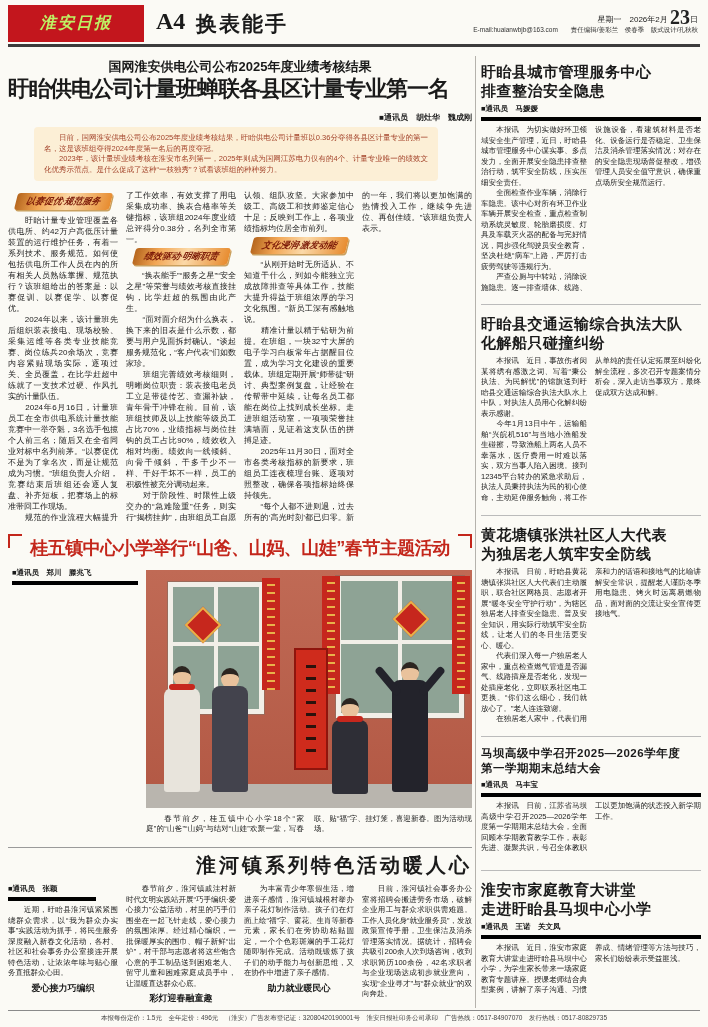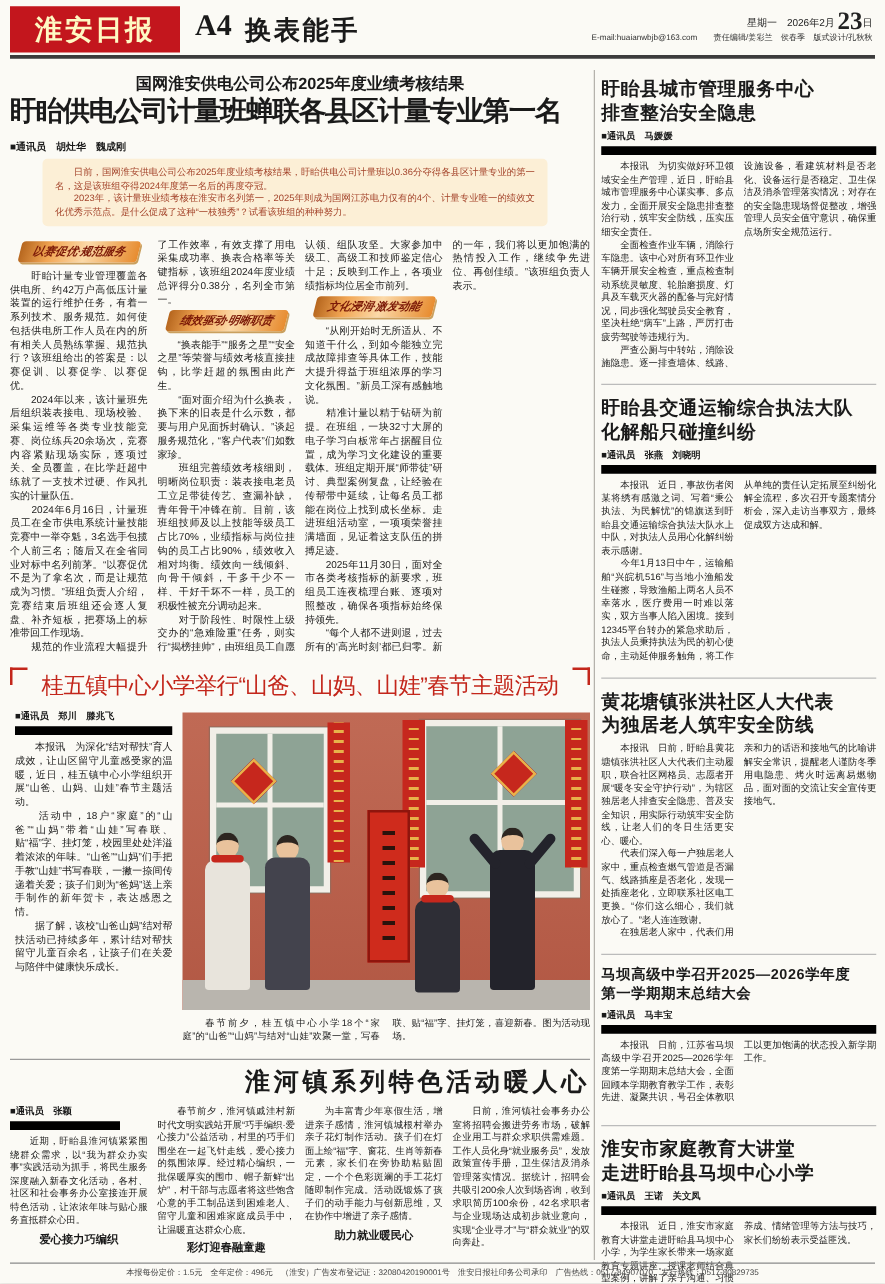--- a/index.html
+++ b/index.html
@@ -1,41 +1,41 @@
 <!DOCTYPE html>
 <html><head>
 <meta charset="utf-8">
 <style>
   html,body{margin:0;padding:0;background:#e8e6e1;font-family:"Liberation Sans",sans-serif;}
   #page{position:relative;width:708px;height:1027px;margin:0 auto;background:#fbfaf5;color:#1a1a1a;overflow:hidden;box-shadow:0 0 6px rgba(0,0,0,.25);}
   
   .masthead{position:absolute;left:8px;top:5px;width:136px;height:37px;background:#c3161d;display:flex;align-items:center;justify-content:center;}
-  .masthead span{color:#fef9c3;font-family:"Liberation Serif",serif;font-weight:bold;font-size:22px;letter-spacing:2px;}
+  .masthead span{color:#bef264;font-family:"Liberation Serif",serif;font-weight:bold;font-style:italic;font-size:16px;letter-spacing:2px;}
   .edition{position:absolute;left:156px;top:8px;font-family:"Liberation Serif",serif;font-weight:bold;font-size:24px;}
   .section-name{position:absolute;left:196px;top:10px;font-weight:bold;font-size:21px;letter-spacing:2px;}
   .date-block{position:absolute;right:10px;top:6px;text-align:right;font-size:8px;color:#222;}
   .date-block .dd{font-family:"Liberation Serif",serif;font-size:20px;font-weight:bold;vertical-align:-2px;}
   .meta-line{position:absolute;right:10px;top:26px;font-size:6.5px;color:#333;}
   .head-rule{position:absolute;left:8px;top:44px;width:692px;height:3px;background:#3c3c3c;}
   
   .kicker{position:absolute;left:8px;top:58px;width:464px;text-align:center;font-size:13px;font-weight:bold;}
   .headline{position:absolute;left:8px;top:74px;width:464px;text-align:left;font-size:22px;font-weight:bold;letter-spacing:-1px;white-space:nowrap;}
-  .byl-main{position:absolute;left:8px;top:112px;width:464px;text-align:left;font-size:8px;font-weight:bold;}
+  .byl-main{position:absolute;left:8px;top:112px;width:464px;text-align:right;font-size:8px;font-weight:bold;}
   .leadbox{position:absolute;left:34px;top:127px;width:384px;background:#fcefd6;border-radius:4px;padding:6px 10px;font-size:7.5px;line-height:10.5px;color:#a3432a;text-align:justify;white-space:pre-line;}
   .main-body{position:absolute;left:8px;top:190px;width:464px;height:340px;column-count:4;column-gap:8px;column-fill:auto;overflow:hidden;}
   .bt{margin:0 0 2px;font-size:8px;line-height:11px;text-align:justify;white-space:pre-line;}
   .flag{display:block;width:86%;margin:3px auto 5px;padding:2px 0;text-align:center;font-family:"Liberation Serif",serif;font-style:italic;font-weight:bold;font-size:9px;color:#7c1a08;background:linear-gradient(95deg,#b5651d 0%,#f2a654 25%,#fbd9a8 55%,#e78b2e 100%);transform:skewX(-14deg);border-radius:3px;box-shadow:1.5px 1.5px 0 #caa05e;}
   
   .pa{position:absolute;left:8px;top:534px;width:464px;height:310px;}
   .pa .corner{position:absolute;width:12px;height:12px;}
   .pa .c-tl{left:0;top:0;border-left:2.5px solid #c3261b;border-top:2.5px solid #c3261b;}
   .pa .c-tr{right:0;top:0;border-right:2.5px solid #c3261b;border-top:2.5px solid #c3261b;}
-  .pa-head{position:absolute;left:12px;top:2px;width:440px;text-align:center;color:#c3261b;font-size:18px;font-weight:normal;letter-spacing:-0.5px;white-space:nowrap;}
+  .pa-head{position:absolute;left:12px;top:2px;width:440px;text-align:center;color:#c3261b;font-size:18px;font-weight:bold;letter-spacing:-0.5px;white-space:nowrap;}
   .pa-left{position:absolute;left:4px;top:34px;width:126px;height:272px;overflow:hidden;}
-  .byl{font-size:7.5px;font-weight:bold;padding-bottom:3px;border-bottom:7px solid #000000;margin-bottom:4px;}
+  .byl{font-size:7.5px;font-weight:bold;padding-bottom:3px;border-bottom:4px solid #000000;margin-bottom:4px;}
   .pa-left .bt{font-size:8px;line-height:11px;}
   .pa-photo{position:absolute;left:138px;top:36px;width:326px;height:238px;background:linear-gradient(#c06a55,#b25844);overflow:hidden;}
   .win{position:absolute;background:#8ea395;border:5px solid #f2efe8;box-shadow:0 0 0 1px #9a6a5a;}
   .win .bar-v{position:absolute;left:50%;top:0;width:4px;height:100%;background:#f2efe8;transform:translateX(-50%);}
   .win .bar-h{position:absolute;top:45%;left:0;height:4px;width:100%;background:#f2efe8;}
   .cpl{position:absolute;width:18px;background:#c6271d;background-image:repeating-linear-gradient(#c6271d 0 6px,#e8b24a 6px 8px);background-size:8px 100%;background-repeat:no-repeat;background-position:center;}
   .fu{position:absolute;width:26px;height:26px;background:#c6271d;transform:rotate(45deg);box-shadow:inset 0 0 0 2px #e8b24a;}
   .scroll{position:absolute;width:30px;height:118px;background:#cf2b1c;border:2px solid #8f150d;background-image:repeating-linear-gradient(#cf2b1c 0 9px,#2b120c 9px 12px);background-size:10px 84%;background-repeat:no-repeat;background-position:center 6px;}
   .ground{position:absolute;left:0;bottom:0;width:100%;height:24px;background:#b9b5ae;}
   .person{position:absolute;}
@@ -102,23 +102,20 @@
 　　2025年11月30日，面对全市各类考核指标的新要求，班组员工连夜梳理台账、逐项对照整改，确保各项指标始终保持领先。
 　　“每个人都不进则退，过去所有的‘高光时刻’都已归零。新的一年，我们将以更加饱满的热情投入工作，继续争先进位、再创佳绩。”该班组负责人表示。</p>
   </div>
 
   <div class="pa">
     <div class="corner c-tl"></div>
     <div class="corner c-tr"></div>
     <div class="pa-head">桂五镇中心小学举行“山爸、山妈、山娃”春节主题活动</div>
     <div class="pa-left">
       <div class="byl">■通讯员　郑川　滕兆飞</div>
-      <p class="bt">　　本报讯　为深化“结对帮扶”育人成效，让山区留守儿童感受家的温暖，近日，桂五镇中心小学组织开展“山爸、山妈、山娃”春节主题活动。
-　　活动中，18户“家庭”的“山爸”“山妈”带着“山娃”写春联、贴“福”字、挂灯笼，校园里处处洋溢着浓浓的年味。“山爸”“山妈”们手把手教“山娃”书写春联，一撇一捺间传递着关爱；孩子们则为“爸妈”送上亲手制作的新年贺卡，表达感恩之情。
-　　据了解，该校“山爸山妈”结对帮扶活动已持续多年，累计结对帮扶留守儿童百余名，让孩子们在关爱与陪伴中健康快乐成长。</p>
     </div>
 
     <div class="pa-photo">
       <div class="win" style="left:22px;top:12px;width:86px;height:122px;">
         <div class="bar-v"></div>
           <div class="bar-h"></div>
       </div>
       <div class="win" style="right:8px;top:6px;width:118px;height:132px;">
         <div class="bar-v"></div>
           <div class="bar-h"></div>
@@ -176,21 +173,20 @@
       <h3 class="r-title"><span>盱眙县城市管理服务中心</span><br><span>排查整治安全隐患</span></h3>
       <div class="byl">■通讯员　马媛媛</div>
       <div class="r-body h170">　　本报讯　为切实做好环卫领域安全生产管理，近日，盱眙县城市管理服务中心谋实事、多点发力，全面开展安全隐患排查整治行动，筑牢安全防线，压实压细安全责任。
 　　全面检查作业车辆，消除行车隐患。该中心对所有环卫作业车辆开展安全检查，重点检查制动系统灵敏度、轮胎磨损度、灯具及车载灭火器的配备与完好情况，同步强化驾驶员安全教育，坚决杜绝“病车”上路，严厉打击疲劳驾驶等违规行为。
 　　严查公厕与中转站，消除设施隐患。逐一排查墙体、线路、设施设备，看建筑材料是否老化、设备运行是否稳定、卫生保洁及消杀管理落实情况；对存在的安全隐患现场督促整改，增强管理人员安全值守意识，确保重点场所安全规范运行。</div>
     </div>
     <hr class="rsep">
 
     <div class="r-art">
       <h3 class="r-title"><span>盱眙县交通运输综合执法大队</span><br><span>化解船只碰撞纠纷</span></h3>
-      <div class="byl">■通讯员　张燕　刘晓明</div>
       <div class="r-body h150">　　本报讯　近日，事故伤者闵某将绣有感激之词、写着“秉公执法、为民解忧”的锦旗送到盱眙县交通运输综合执法大队水上中队，对执法人员用心化解纠纷表示感谢。
 　　今年1月13日中午，运输船舶“兴皖机516”与当地小渔船发生碰擦，导致渔船上两名人员不幸落水，医疗费用一时难以落实，双方当事人陷入困境。接到12345平台转办的紧急求助后，执法人员秉持执法为民的初心使命，主动延伸服务触角，将工作从单纯的责任认定拓展至纠纷化解全流程，多次召开专题案情分析会，深入走访当事双方，最终促成双方达成和解。</div>
     </div>
     <hr class="rsep">
 
     <div class="r-art">
       <h3 class="r-title"><span>黄花塘镇张洪社区人大代表</span><br><span>为独居老人筑牢安全防线</span></h3>
       <div class="r-body h160">　　本报讯　日前，盱眙县黄花塘镇张洪社区人大代表们主动履职，联合社区网格员、志愿者开展“暖冬安全守护行动”，为辖区独居老人排查安全隐患、普及安全知识，用实际行动筑牢安全防线，让老人们的冬日生活更安心、暖心。
 　　代表们深入每一户独居老人家中，重点检查燃气管道是否漏气、线路插座是否老化，发现一处插座老化，立即联系社区电工更换。“你们这么细心，我们就放心了。”老人连连致谢。
 　　在独居老人家中，代表们用亲和力的话语和接地气的比喻讲解安全常识，提醒老人谨防冬季用电隐患、烤火时远离易燃物品，面对面的交流让安全宣传更接地气。</div>

